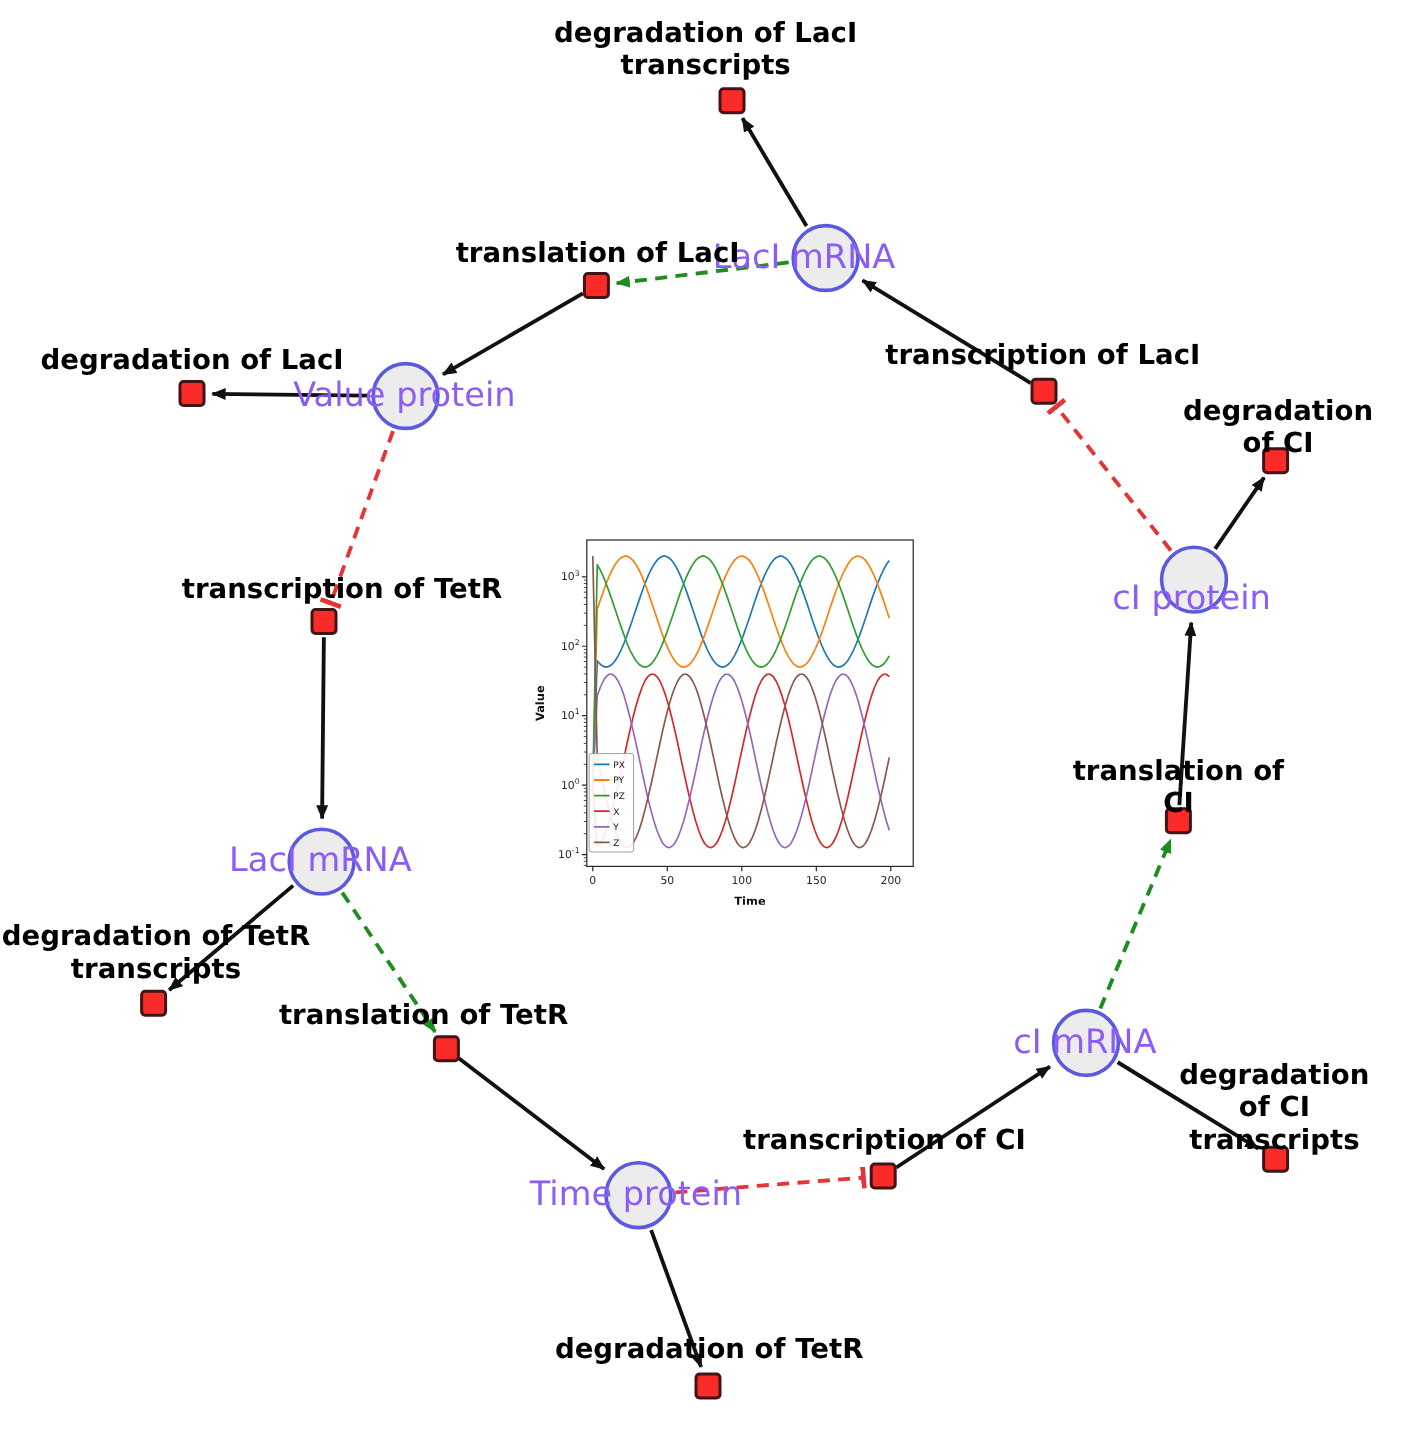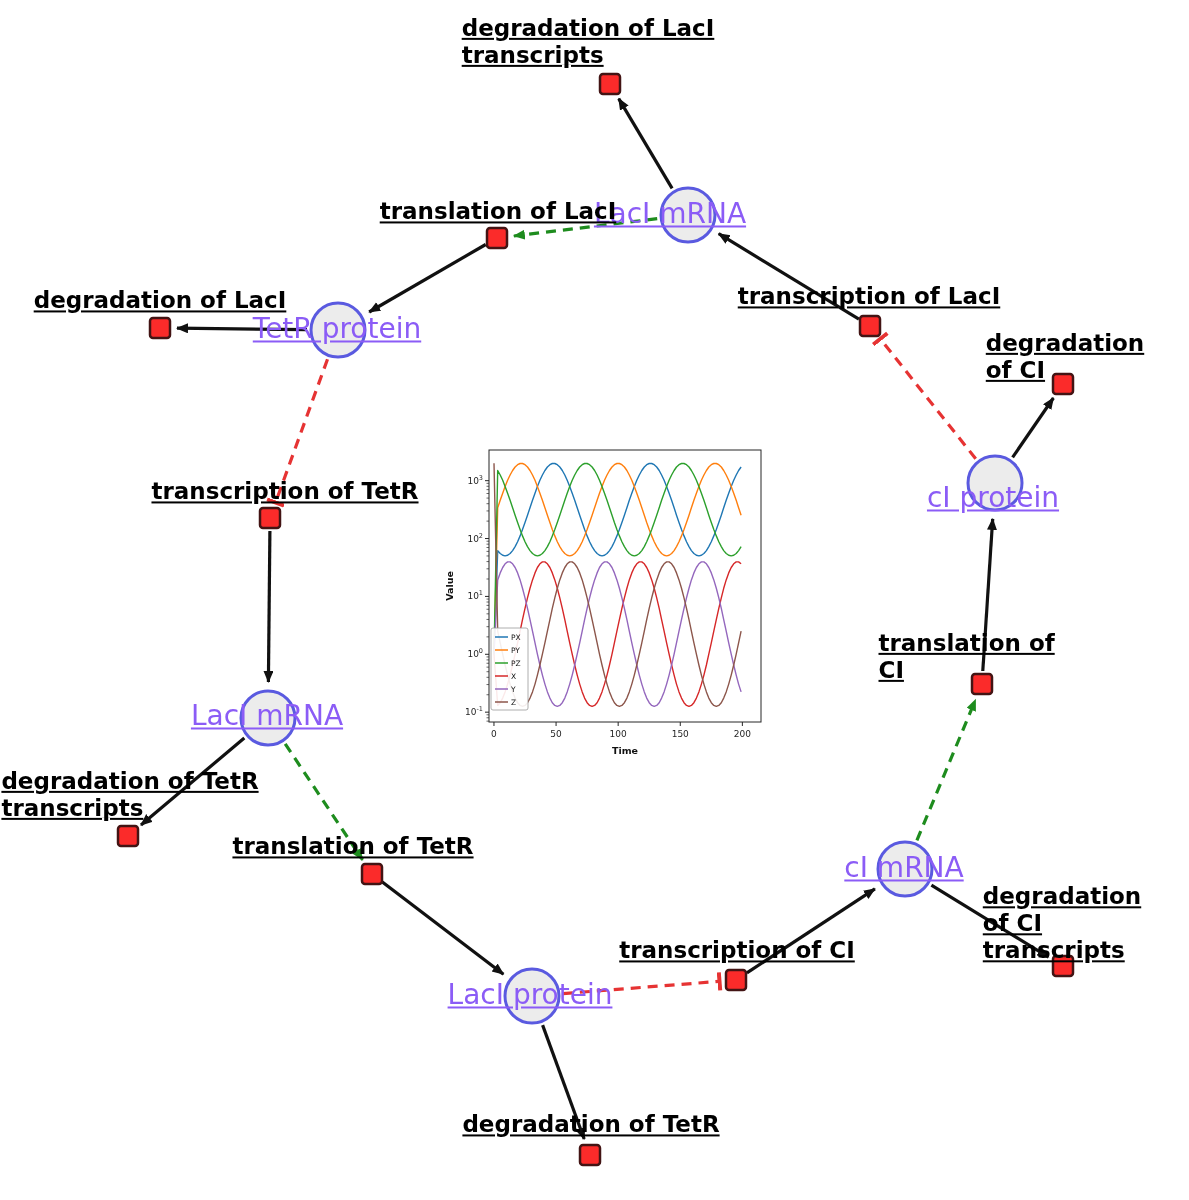--- a/index.html
+++ b/index.html
@@ -3,21 +3,21 @@
 <meta charset="utf-8">
 <style>
   html,body{margin:0;padding:0;background:#ffffff;}
   #canvas{
     position:relative;width:1189px;height:1200px;background:#fff;overflow:hidden;
     font-family:"DejaVu Sans","Liberation Sans",sans-serif;
   }
   #graph-svg{position:absolute;left:0;top:0;}
   .node-label{
     position:absolute;transform:translate(-50%,-50%);
-    white-space:pre-line;line-height:1.18;pointer-events:none;text-decoration:underline;
+    text-align:center;white-space:pre-line;line-height:1.18;pointer-events:none;
   }
   .species-label{font-size:28px;font-weight:400;color:#8b5cf6;}
   .reaction-label{font-size:23px;font-weight:700;color:#000;}
   #inset-chart{position:absolute;left:440px;top:440px;background:#fff;}
 </style>
 </head>
 <body>
 
 <div id="canvas">
   <svg id="graph-svg" width="1189" height="1200" viewBox="0 0 1189 1200">
@@ -69,23 +69,23 @@
         <rect x="118" y="826" width="20" height="20" rx="3" fill="#fb2b2a" stroke="#431414" stroke-width="2.5"></rect>
         <rect x="362" y="864" width="20" height="20" rx="3" fill="#fb2b2a" stroke="#431414" stroke-width="2.5"></rect>
         <rect x="726" y="970" width="20" height="20" rx="3" fill="#fb2b2a" stroke="#431414" stroke-width="2.5"></rect>
         <rect x="1053" y="956" width="20" height="20" rx="3" fill="#fb2b2a" stroke="#431414" stroke-width="2.5"></rect>
         <rect x="580" y="1145" width="20" height="20" rx="3" fill="#fb2b2a" stroke="#431414" stroke-width="2.5"></rect>
       </g>
   </svg>
 
   <div id="labels">
       <div class="node-label species-label" style="left: 670px; top: 214px;">LacI mRNA</div>
-      <div class="node-label species-label" style="left: 337px; top: 329px;">TetR protein</div>
+      <div class="node-label species-label" style="left: 337px; top: 329px;">Value protein</div>
       <div class="node-label species-label" style="left: 267px; top: 716px;">LacI mRNA</div>
-      <div class="node-label species-label" style="left: 530px; top: 995px;">LacI protein</div>
+      <div class="node-label species-label" style="left: 530px; top: 995px;">Time protein</div>
       <div class="node-label species-label" style="left: 904px; top: 868px;">cI mRNA</div>
       <div class="node-label species-label" style="left: 993px; top: 498px;">cI protein</div>
       <div class="node-label reaction-label" style="left: 588px; top: 42px;">degradation of LacI
 transcripts</div>
       <div class="node-label reaction-label" style="left: 498px; top: 212px;">translation of LacI</div>
       <div class="node-label reaction-label" style="left: 869px; top: 297px;">transcription of LacI</div>
       <div class="node-label reaction-label" style="left: 160px; top: 301px;">degradation of LacI</div>
       <div class="node-label reaction-label" style="left: 1065px; top: 357px;">degradation of CI</div>
       <div class="node-label reaction-label" style="left: 271px; top: 492px; margin-left: 14px;">transcription of TetR</div>
       <div class="node-label reaction-label" style="left: 982px; top: 657px;">translation of CI</div>

